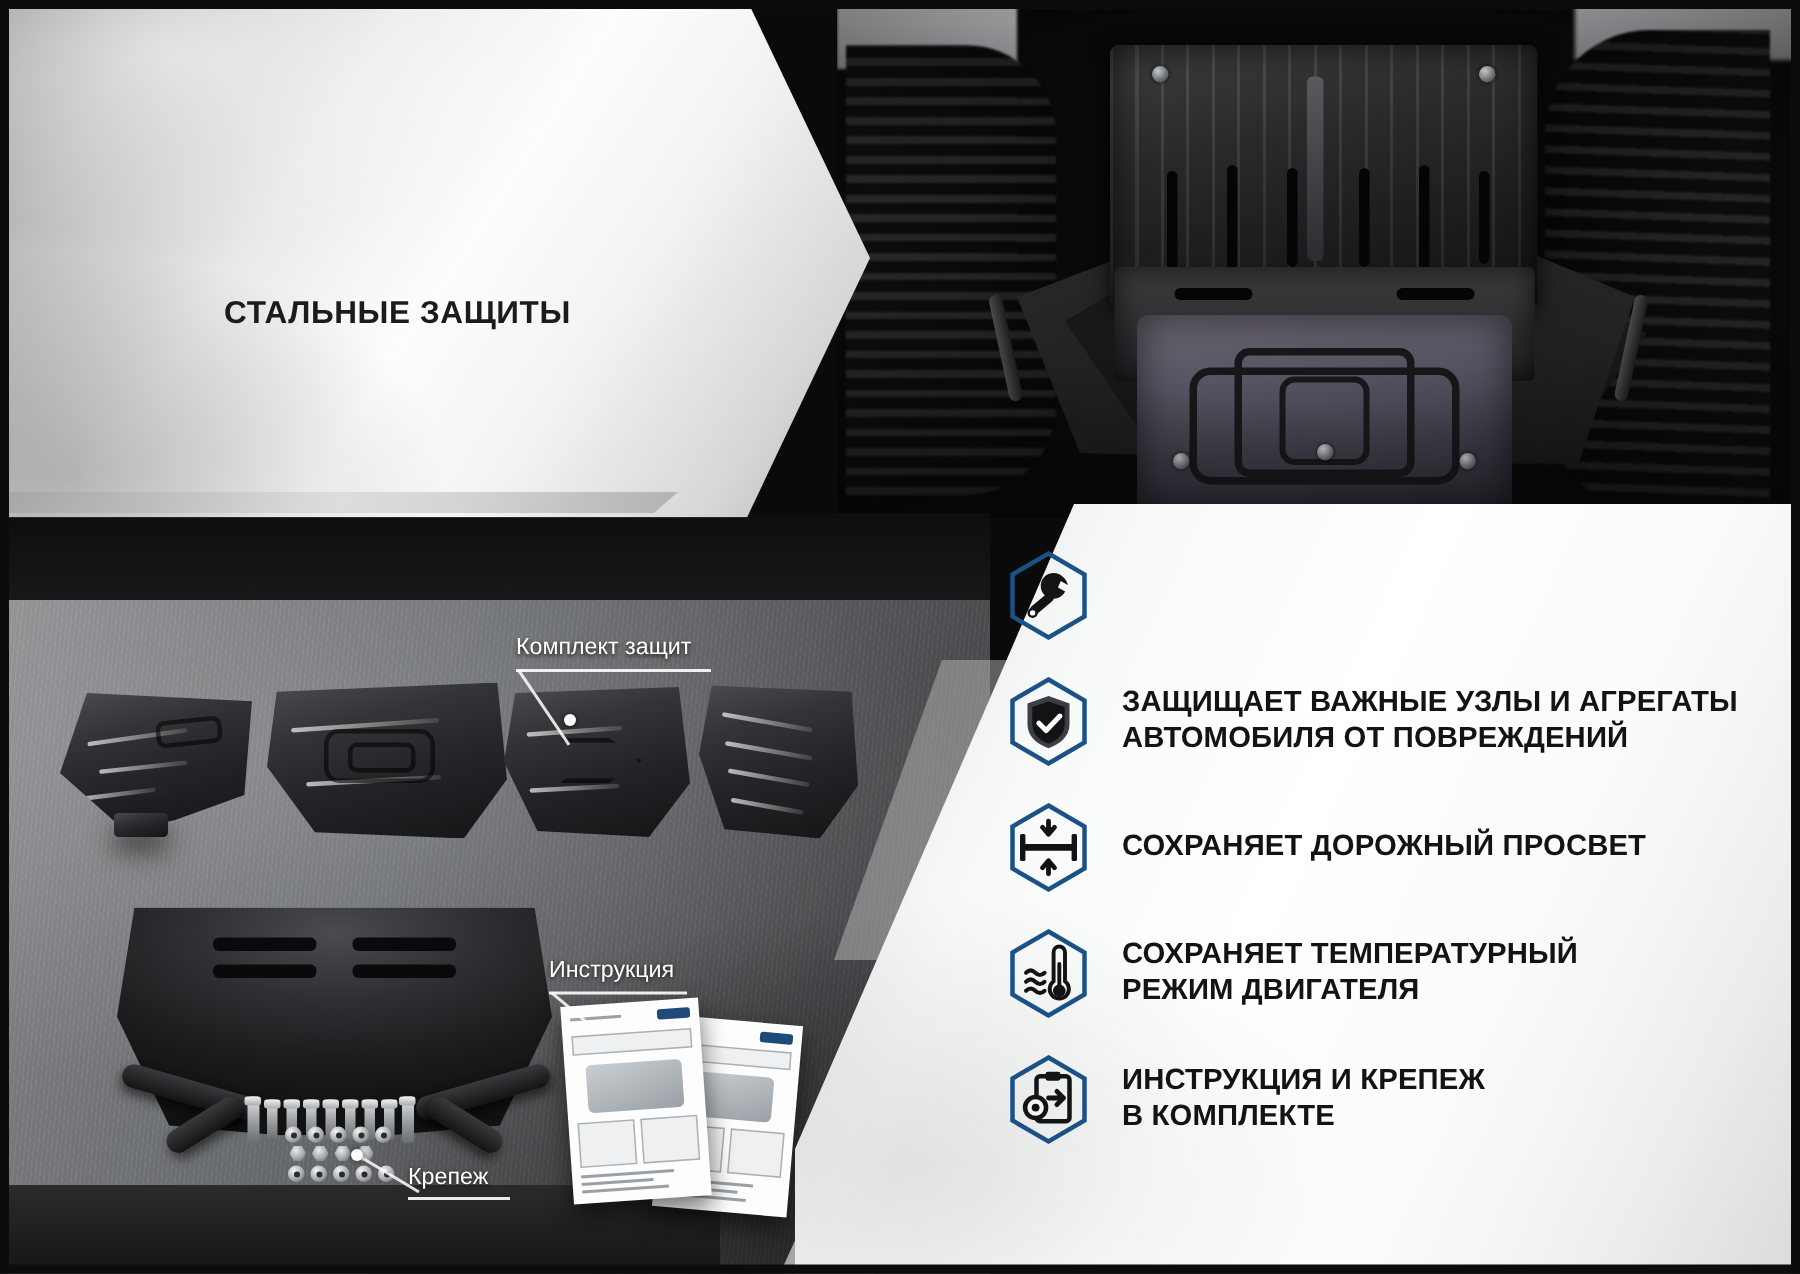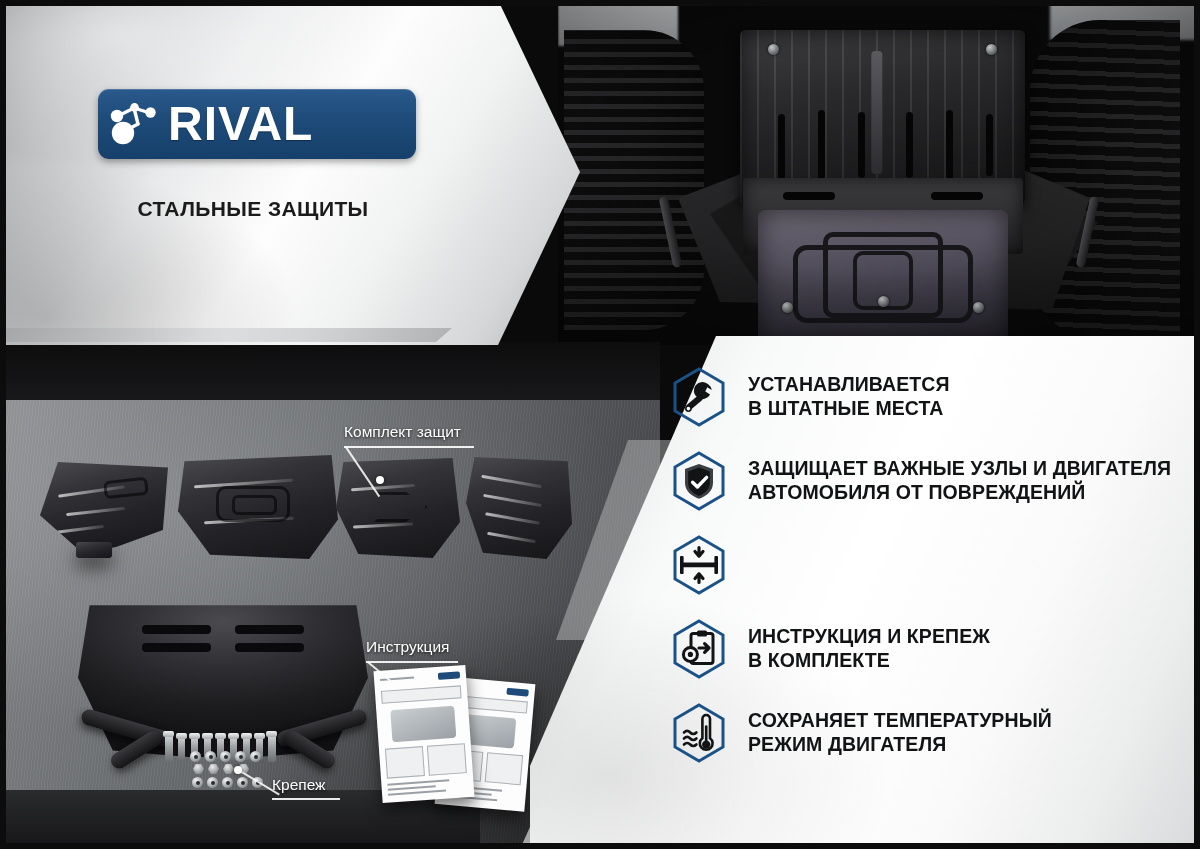--- a/index.html
+++ b/index.html
@@ -153,21 +153,21 @@
   }
   .logo-mark{ width:74px; height:70px; flex:0 0 74px; position:relative; }
   .logo-word{
     color:#ffffff; font-weight:bold; font-size:48px; letter-spacing:1px;
     font-family:"Liberation Sans", sans-serif;
     line-height:1; margin-left:-4px;
     text-shadow:0 1px 1px rgba(0,0,0,.35);
   }
 
   .hero-title{
-    position:absolute; left:4px; top:196px; width:498px;
+    position:absolute; left:16px; top:196px; width:498px;
     text-align:center;
     color:#1b1b1b; font-weight:bold; font-size:21px; line-height:1.25;
     letter-spacing:.4px;
   }
 
   
   .subbar{
     position:absolute; left:0; top:284px; width:472px; height:44px;
     background:linear-gradient(100deg,#d3d5d6 0%,#eeeff0 26%,#fbfbfb 55%,#e7e8e9 80%,#c9cbcc 100%);
     clip-path:polygon(0 0, 472px 0, 440px 44px, 0 44px);
@@ -511,108 +511,88 @@
       <div class="hexicon">
         <svg viewBox="0 0 62 62" width="62" height="62">
           <polygon points="31,3 55,17 55,45 31,59 7,45 7,17" fill="none" stroke="#1a5288" stroke-width="3"></polygon>
           <g fill="#111315">
             <path d="M40.5 18.5a8.6 8.6 0 1 0 1.6 9.9l-4.8-2.8 1.9-4.3 4.6 2.7a8.6 8.6 0 0 0-3.3-5.5z"></path>
             <rect x="17" y="33.5" width="19" height="6.2" rx="3.1" transform="rotate(-40 26.5 36.6)"></rect>
             <circle cx="20.4" cy="42.6" r="2.6" fill="#fff" stroke="#111315" stroke-width="1.6"></circle>
           </g>
         </svg>
       </div>
-      <div class="btext">УСТАНАВЛИВАЕТСЯ
-В ШТАТНЫЕ МЕСТА</div>
     </div>
 
     <div class="brow">
       <div class="hexicon">
         <svg viewBox="0 0 62 62" width="62" height="62">
           <polygon points="31,3 55,17 55,45 31,59 7,45 7,17" fill="none" stroke="#1a5288" stroke-width="3"></polygon>
           <path d="M31 14 L45 19 V33c0 8-6.6 13.2-14 15.8C23.6 46.2 17 41 17 33V19z" fill="#3b3f44"></path>
           <path d="M31 17.6 L41.8 21.4 V33c0 6.4-5.1 10.7-10.8 12.9C25.3 43.7 20.2 39.4 20.2 33V21.4z" fill="#111315"></path>
           <path d="M24.6 32.2 l4.8 4.8 9.2-9.6" fill="none" stroke="#fff" stroke-width="3.4" stroke-linecap="round" stroke-linejoin="round"></path>
         </svg>
       </div>
-      <div class="btext">ЗАЩИЩАЕТ ВАЖНЫЕ УЗЛЫ И ДВИГАТЕЛЯ
+      <div class="btext">ЗАЩИЩАЕТ ВАЖНЫЕ УЗЛЫ И АГРЕГАТЫ
 АВТОМОБИЛЯ ОТ ПОВРЕЖДЕНИЙ</div>
     </div>
 
     <div class="brow">
       <div class="hexicon">
         <svg viewBox="0 0 62 62" width="62" height="62">
           <polygon points="31,3 55,17 55,45 31,59 7,45 7,17" fill="none" stroke="#1a5288" stroke-width="3"></polygon>
           <g fill="#111315" stroke="#111315">
             <rect x="12" y="28.6" width="38" height="4.6" rx="1" stroke="none"></rect>
             <rect x="12" y="22" width="3.6" height="18" rx="1" stroke="none"></rect>
             <rect x="46.4" y="22" width="3.6" height="18" rx="1" stroke="none"></rect>
             <path d="M31 13.5 v8.6 M31 22.1 l-4 -4.6 M31 22.1 l4 -4.6" fill="none" stroke-width="3.2" stroke-linecap="round"></path>
             <path d="M31 48.5 v-8.6 M31 39.9 l-4 4.6 M31 39.9 l4 4.6" fill="none" stroke-width="3.2" stroke-linecap="round"></path>
           </g>
         </svg>
       </div>
-    </div>
-
-    <div class="brow">
-      <div class="hexicon">
-        <svg viewBox="0 0 62 62" width="62" height="62">
-          <polygon points="31,3 55,17 55,45 31,59 7,45 7,17" fill="none" stroke="#1a5288" stroke-width="3"></polygon>
-          <rect x="23" y="15.5" width="22" height="30" rx="2.4" fill="none" stroke="#111315" stroke-width="3"></rect>
-          <rect x="29" y="12.5" width="10" height="6" rx="1.6" fill="#111315"></rect>
-          <path d="M31 30 h10 M41 30 l-4.4 -4.4 M41 30 l-4.4 4.4" fill="none" stroke="#111315" stroke-width="3.2" stroke-linecap="round" stroke-linejoin="round"></path>
-          <circle cx="22.4" cy="36.4" r="7" fill="#f4f5f6" stroke="#111315" stroke-width="3"></circle>
-          <circle cx="22.4" cy="36.4" r="2.6" fill="#111315"></circle>
-        </svg>
-      </div>
-      <div class="btext">ИНСТРУКЦИЯ И КРЕПЕЖ
-В КОМПЛЕКТЕ</div>
+      <div class="btext">СОХРАНЯЕТ ДОРОЖНЫЙ ПРОСВЕТ</div>
     </div>
 
     <div class="brow">
       <div class="hexicon">
         <svg viewBox="0 0 62 62" width="62" height="62">
           <polygon points="31,3 55,17 55,45 31,59 7,45 7,17" fill="none" stroke="#1a5288" stroke-width="3"></polygon>
           <g fill="none" stroke="#111315" stroke-width="2.6" stroke-linecap="round">
             <path d="M34.4 16.8a3.8 3.8 0 0 1 7.6 0v19.4a6.4 6.4 0 1 1-7.6 0z"></path>
             <path d="M38.2 24.6v14"></path>
             <path d="M16 30.5c2-2 4.2-2 6.2 0s4.2 2 6.2 0"></path>
             <path d="M16 36.5c2-2 4.2-2 6.2 0s4.2 2 6.2 0"></path>
             <path d="M16 42.5c2-2 4.2-2 6.2 0s4.2 2 6.2 0"></path>
           </g>
           <circle cx="38.2" cy="42.6" r="4.2" fill="#111315"></circle>
         </svg>
       </div>
       <div class="btext">СОХРАНЯЕТ ТЕМПЕРАТУРНЫЙ
 РЕЖИМ ДВИГАТЕЛЯ</div>
     </div>
+
+    <div class="brow">
+      <div class="hexicon">
+        <svg viewBox="0 0 62 62" width="62" height="62">
+          <polygon points="31,3 55,17 55,45 31,59 7,45 7,17" fill="none" stroke="#1a5288" stroke-width="3"></polygon>
+          <rect x="23" y="15.5" width="22" height="30" rx="2.4" fill="none" stroke="#111315" stroke-width="3"></rect>
+          <rect x="29" y="12.5" width="10" height="6" rx="1.6" fill="#111315"></rect>
+          <path d="M31 30 h10 M41 30 l-4.4 -4.4 M41 30 l-4.4 4.4" fill="none" stroke="#111315" stroke-width="3.2" stroke-linecap="round" stroke-linejoin="round"></path>
+          <circle cx="22.4" cy="36.4" r="7" fill="#f4f5f6" stroke="#111315" stroke-width="3"></circle>
+          <circle cx="22.4" cy="36.4" r="2.6" fill="#111315"></circle>
+        </svg>
+      </div>
+      <div class="btext">ИНСТРУКЦИЯ И КРЕПЕЖ
+В КОМПЛЕКТЕ</div>
+    </div>
   </div>
 
   <div class="hero"></div>
   <div class="hero-inner-shadow"></div>
 
-  <div class="logo-box">
-    <div class="logo-mark">
-      <svg viewBox="0 0 74 70" width="74" height="70">
-        <g stroke="#ffffff" stroke-width="3.4" fill="none" stroke-linecap="round">
-          <path d="M20 27 L36 19"></path>
-          <path d="M36 19 L52 24"></path>
-          <path d="M36 19 L40 35"></path>
-          <path d="M25 43 L40 35"></path>
-        </g>
-        <g fill="#ffffff">
-          <circle cx="19" cy="27" r="6.2"></circle>
-          <circle cx="36.5" cy="18.5" r="4.4"></circle>
-          <circle cx="52.5" cy="23.5" r="5.2"></circle>
-          <circle cx="25" cy="44" r="11.2"></circle>
-        </g>
-      </svg>
-    </div>
-    <div class="logo-word">RIVAL</div>
-  </div>
 
   <div class="hero-title">
     <div>СТАЛЬНЫЕ ЗАЩИТЫ</div>
   </div>
 
   <div class="subbar-edge"></div>
 
   <div class="edge-top"></div>
   <div class="edge-bot"></div>
   <div class="edge-left"></div>

